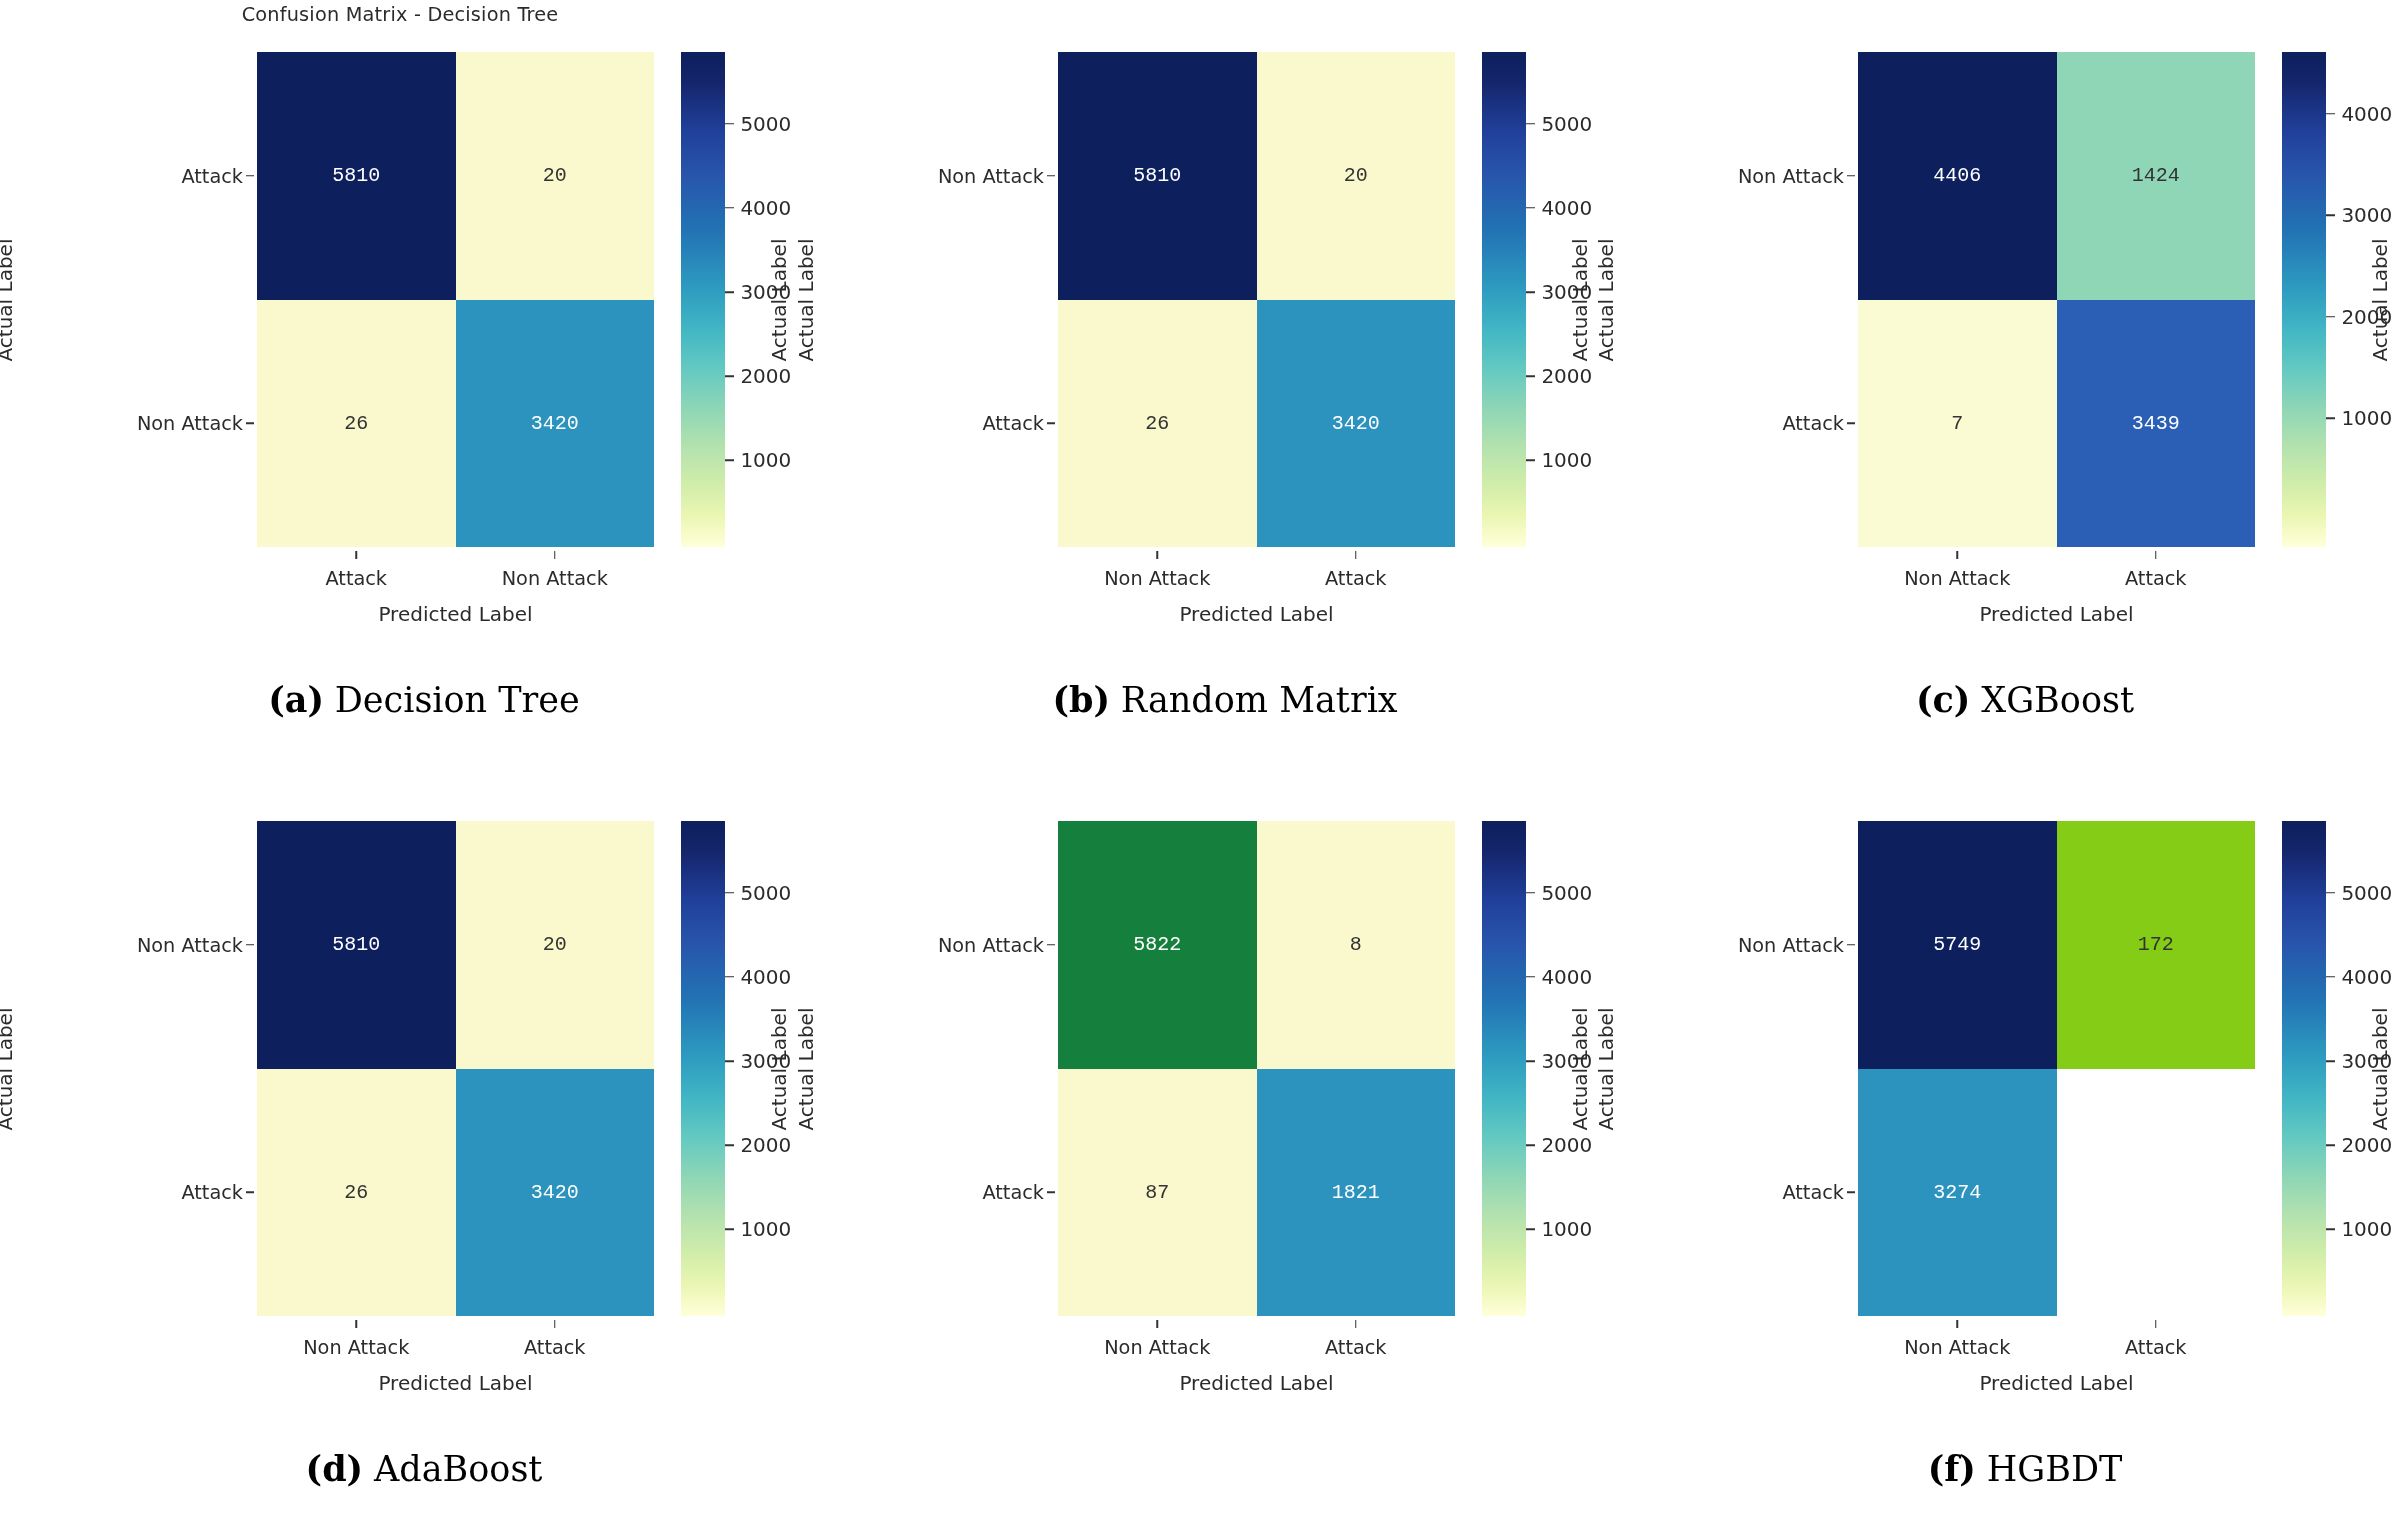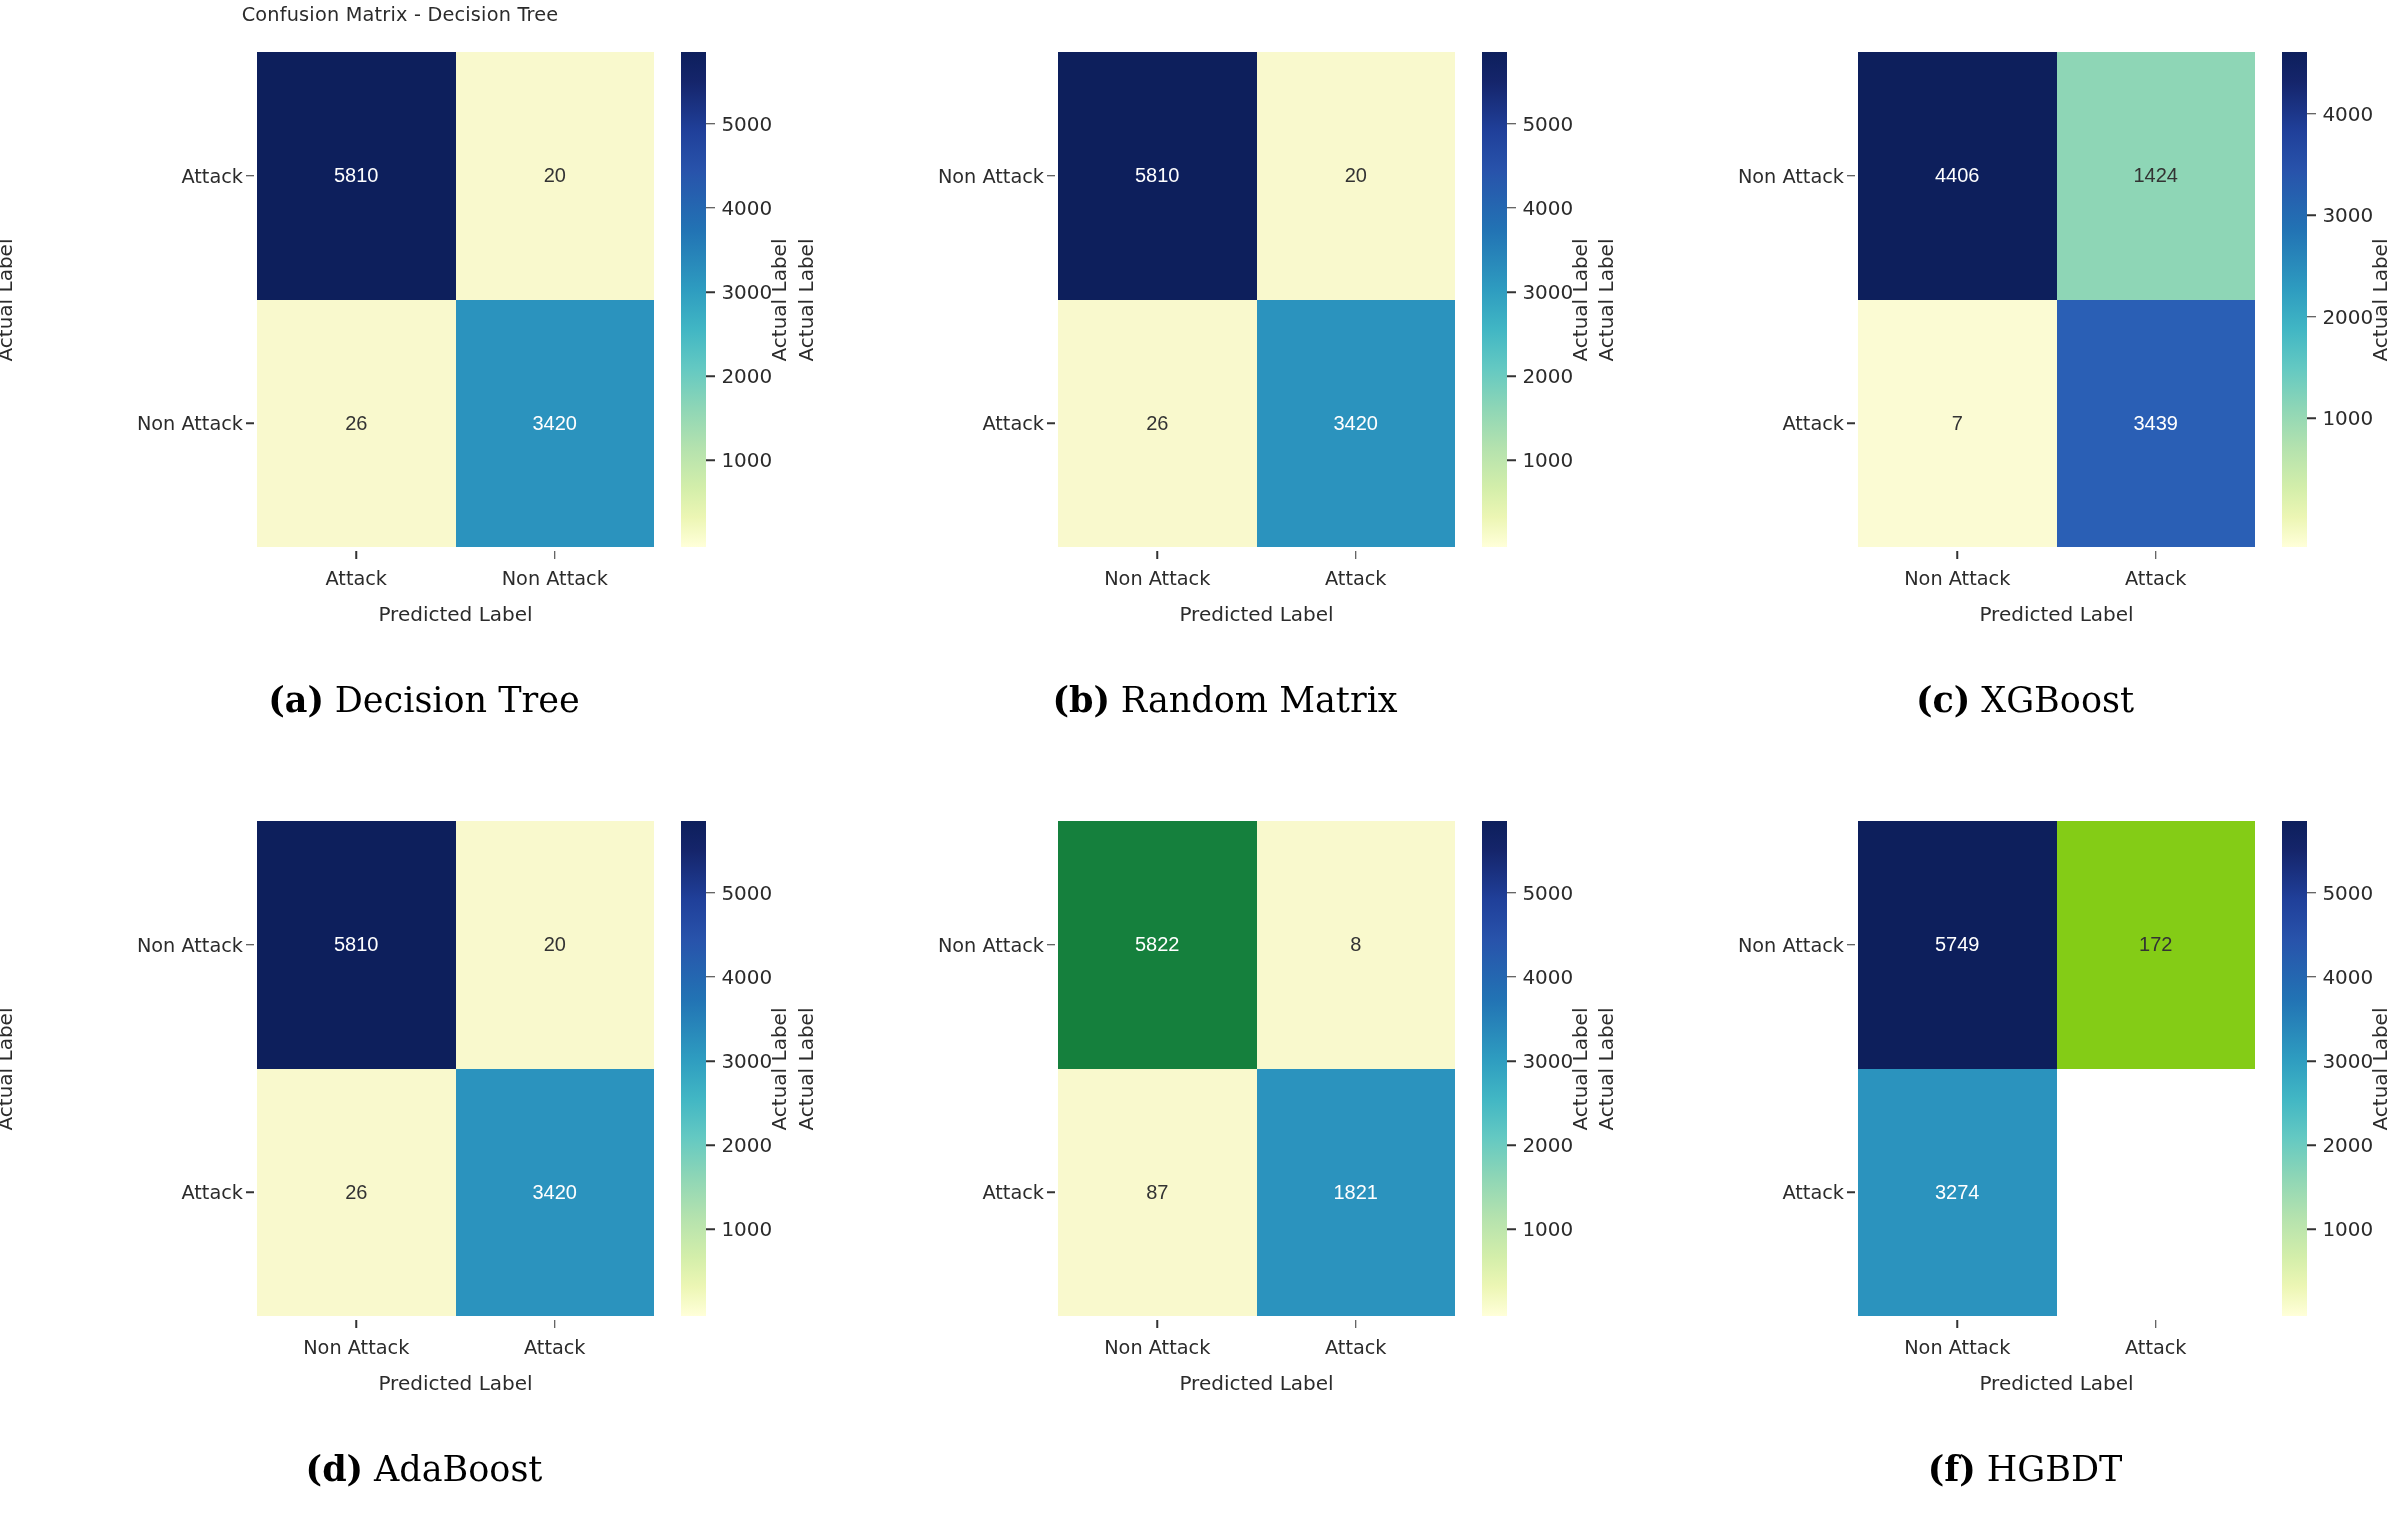--- a/index.html
+++ b/index.html
@@ -15,21 +15,21 @@
   .plot-title{
     position:absolute;left:0;right:0;top:3.1px;
     text-align:center;font-size:19.3px;color:#2b2b2b;
     font-family:"DejaVu Sans",sans-serif;letter-spacing:0.2px;
   }
 
   
   .hm{position:absolute;left:257px;top:52px;width:397px;height:495px;display:grid;
       grid-template-columns:1fr 1fr;grid-template-rows:1fr 1fr;}
   .cell{position:relative;display:flex;align-items:center;justify-content:center;}
-  .cell span{font-size:20px;font-family:Liberation Sans, sans-serif;}
+  .cell span{font-size:20px;font-family:Liberation Mono, monospace;}
   .cell.light span{color:#333333;}
   .cell.dark span{color:#ffffff;}
 
   
   .ylab{position:absolute;right:100%;white-space:nowrap;font-size:19.3px;color:#2b2b2b;
         transform:translateY(-50%);padding-right:14px;}
   .ytick{position:absolute;right:100%;width:7.7px;height:1.5px;background:#333;
          transform:translateY(-50%);margin-right:3.1px;}
   .ylab-0{top:25%;}
   .ylab-1{top:75%;}
@@ -42,21 +42,21 @@
   .xlab-0{left:25%;}
   .xlab-1{left:75%;}
 
   .axis-title-x{position:absolute;left:257px;width:397px;top:602px;text-align:center;
                 font-size:20px;color:#2b2b2b;}
   .axis-title-y{position:absolute;left:4.6px;top:300px;font-size:20px;color:#2b2b2b;
                 transform:translate(-50%,-50%) rotate(-90deg);transform-origin:center center;
                 white-space:nowrap;width:309px;text-align:center;}
 
   
-  .cbar-wrap{position:absolute;left:681px;top:52px;width:25px;height:495px;}
+  .cbar-wrap{position:absolute;left:681px;top:52px;width:44px;height:495px;}
   .cbar{position:absolute;inset:0;}
   .cb-tick{position:absolute;left:100%;width:8.5px;height:1.5px;background:#333;
            transform:translateY(-50%);}
   .cb-lab{position:absolute;left:100%;margin-left:15.4px;white-space:nowrap;font-size:20px;
           color:#2b2b2b;transform:translateY(-50%);}
   .cbar-title{position:absolute;left:779px;top:300px;font-size:20px;color:#2b2b2b;
               transform:translate(-50%,-50%) rotate(-90deg);white-space:nowrap;
               width:309px;text-align:center;}
 
   .caption{position:absolute;left:0;right:0;top:679px;text-align:center;

